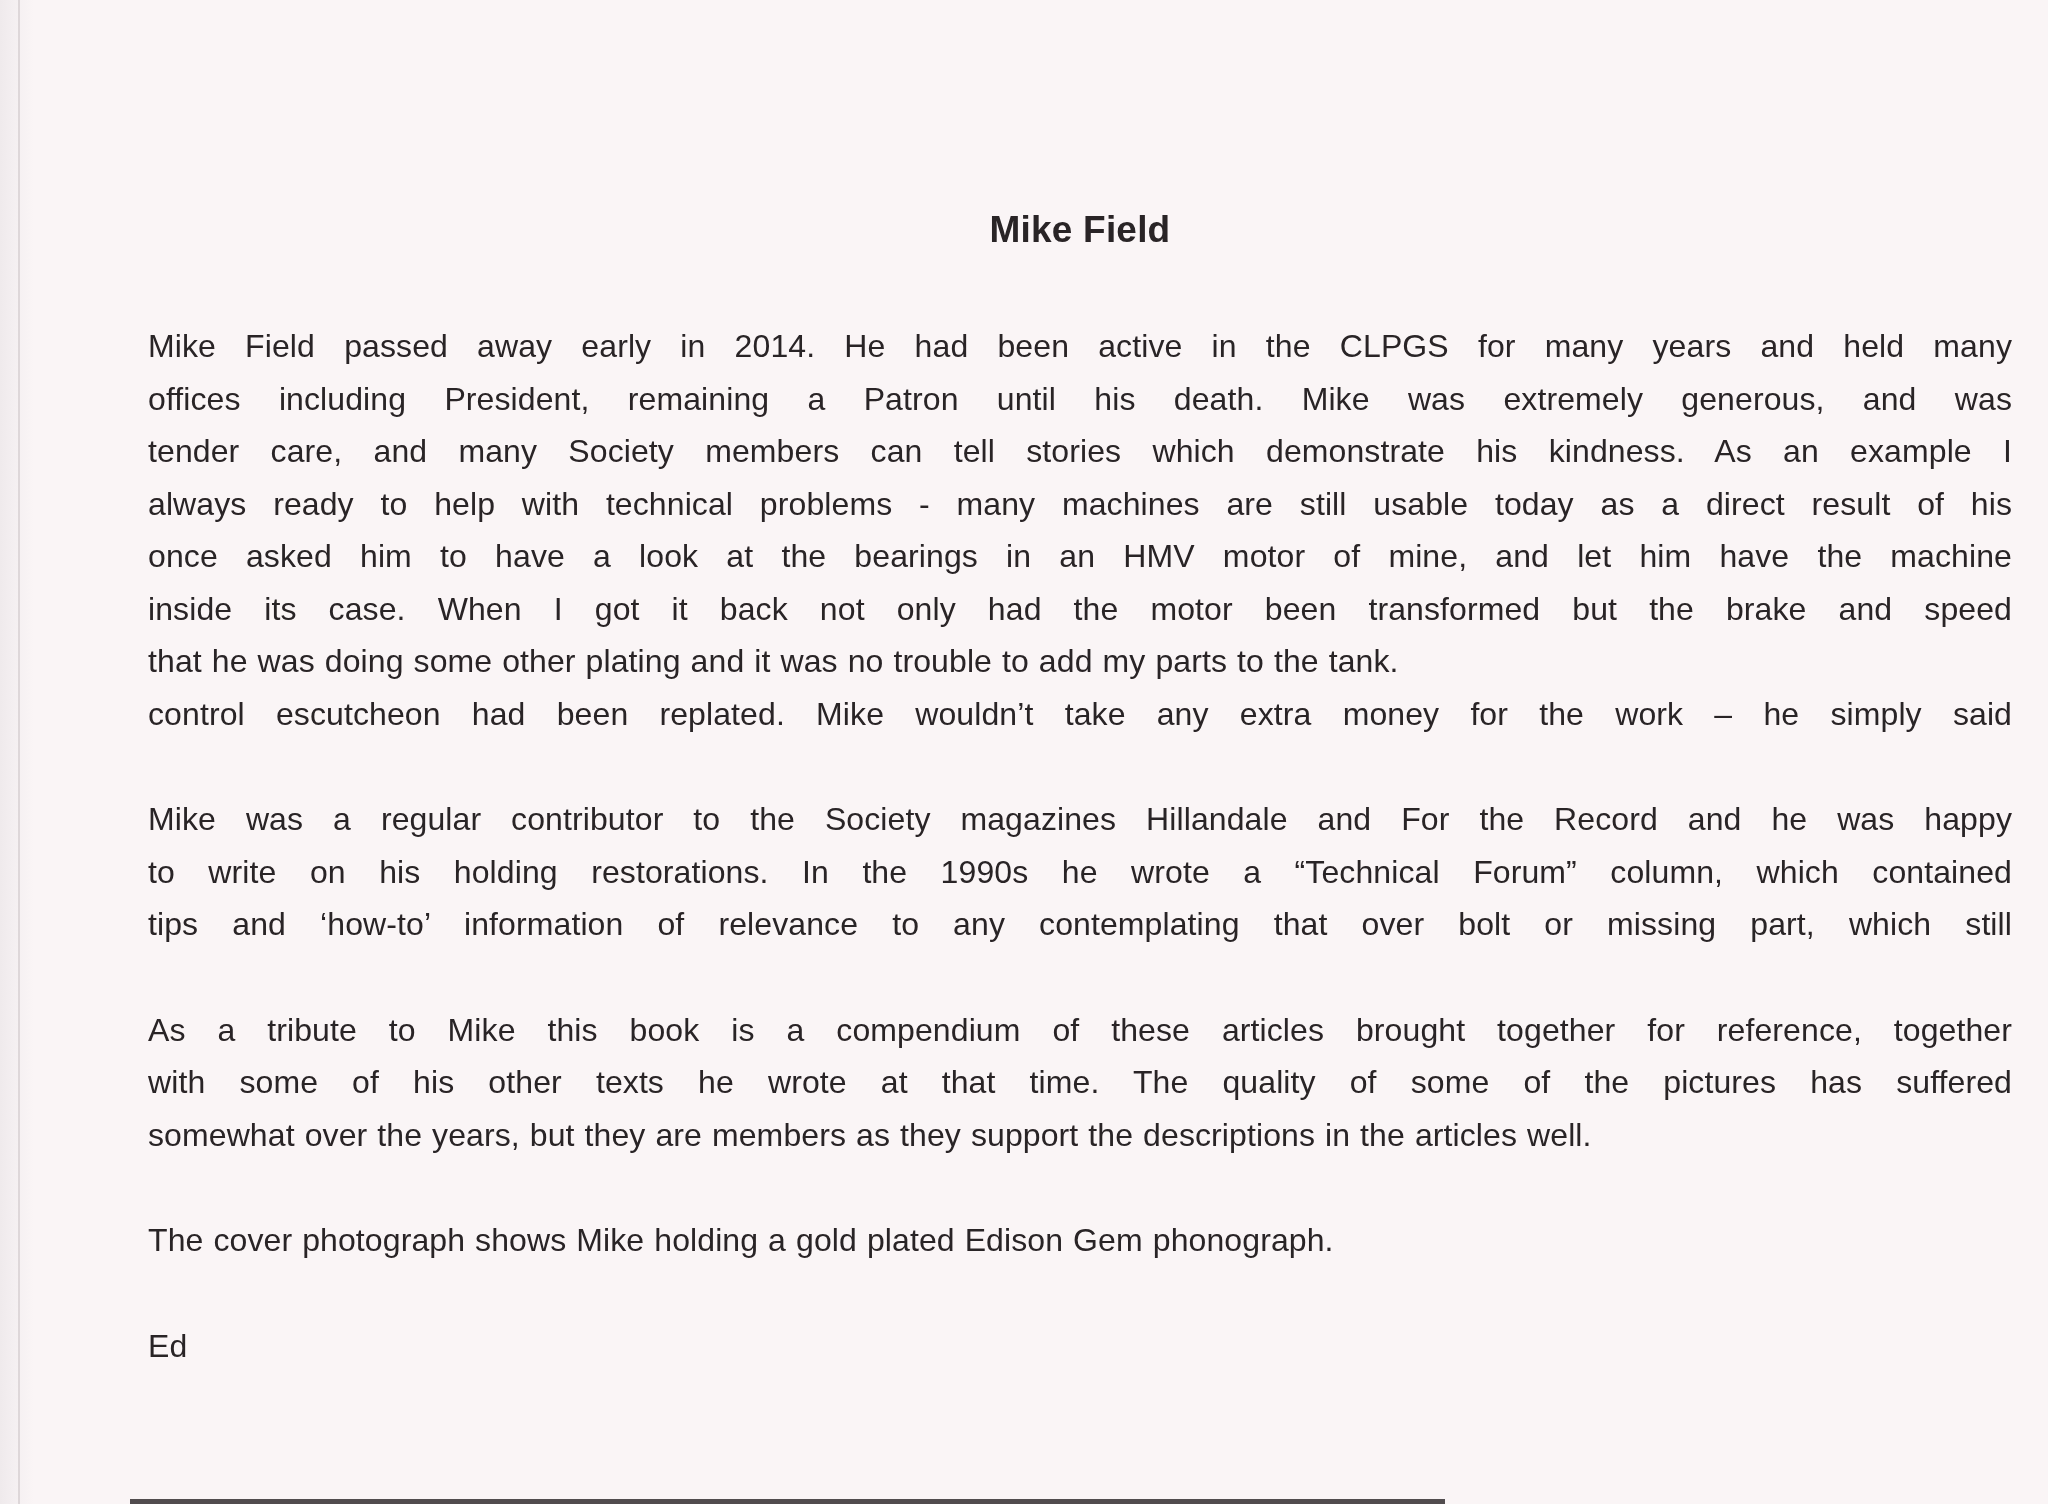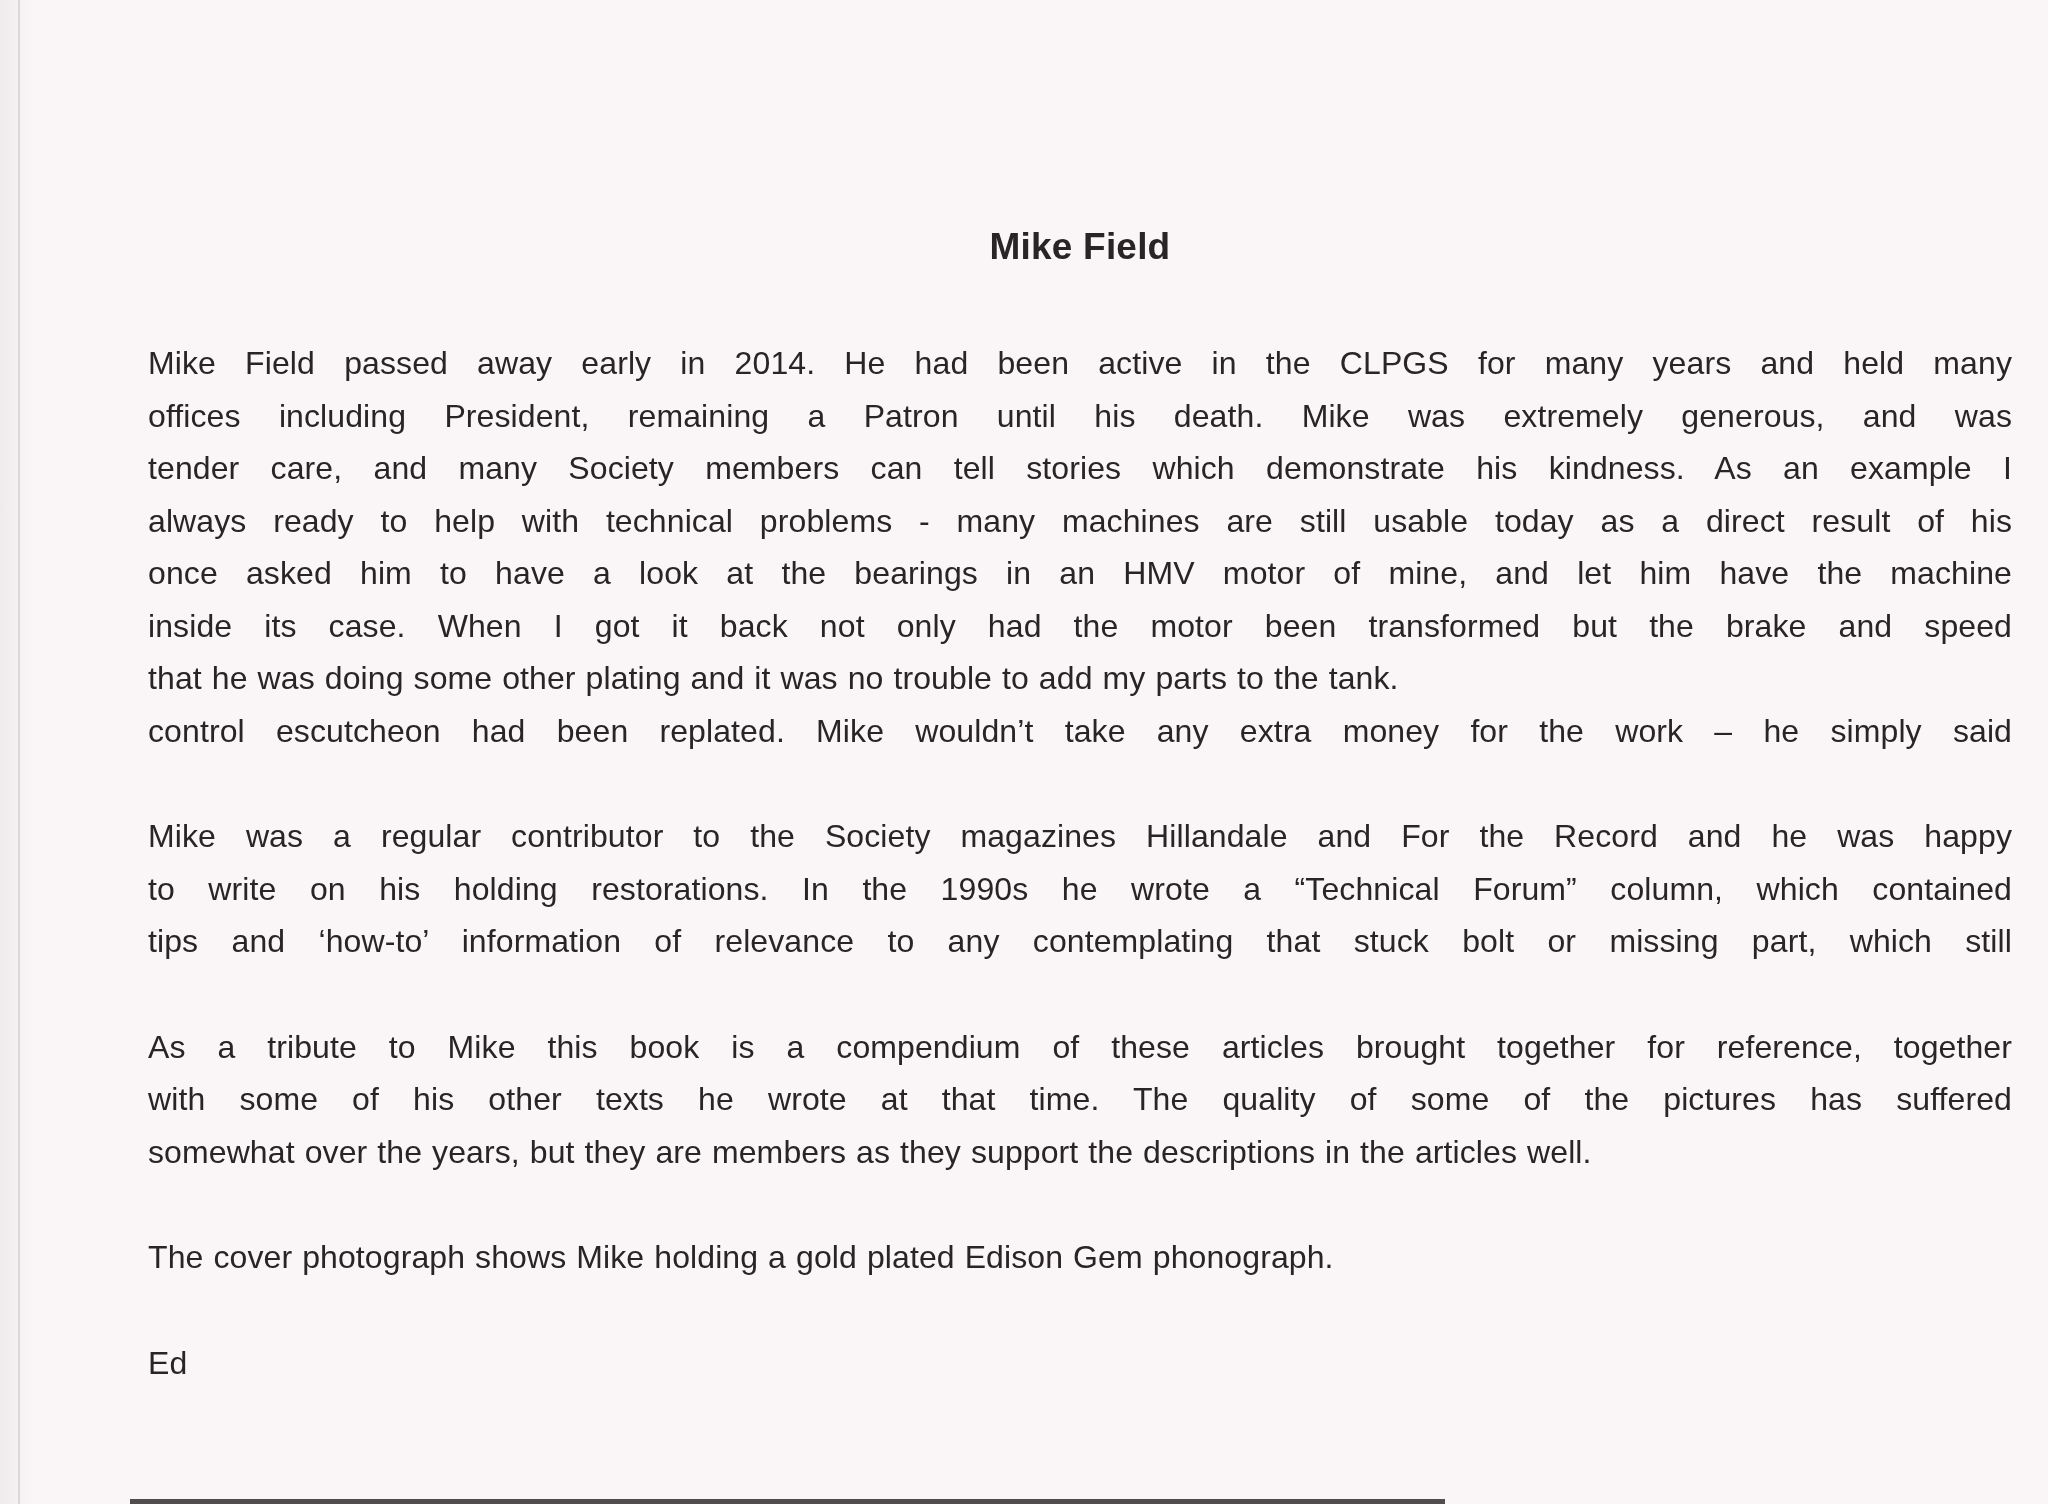--- a/index.html
+++ b/index.html
@@ -36,21 +36,21 @@
   .scan-artifact-bottom {
     position: absolute;
     left: 130px; bottom: 0;
     width: 1315px; height: 5px;
     background: #332e30;
     opacity: 0.85;
   }
   .content {
     position: absolute;
     left: 148px;
-    top: 17px;
+    top: 0;
     width: 1864px;
   }
   .title {
     margin: 203px 0 64px 0;
     font-size: 37px;
     line-height: 53px;
     font-weight: bold;
     text-align: center;
     letter-spacing: 0.2px;
   }
@@ -85,21 +85,21 @@
           <div class="line fill">tender care, and many Society members can tell stories which demonstrate his kindness.  As an example I</div>
           <div class="line fill">always ready to help with technical problems - many machines are still usable today as a direct result of his</div>
           <div class="line fill">once asked him to have a look at the bearings in an HMV motor of mine, and let him have the machine</div>
           <div class="line fill">inside its case.  When I got it back not only had the motor been transformed but the brake and speed</div>
           <div class="line">that he was doing some other plating and it was no trouble to add my parts to the tank.</div>
           <div class="line fill">control escutcheon had been replated.  Mike wouldn’t take any extra money for the work – he simply said</div>
         </div>
         <div class="paragraph">
           <div class="line fill">Mike was a regular contributor to the Society magazines Hillandale and For the Record and he was happy</div>
           <div class="line fill">to write on his holding restorations.  In the 1990s he wrote a “Technical Forum” column, which contained</div>
-          <div class="line fill">tips and ‘how-to’ information of relevance to any contemplating that stuck bolt or missing part, which still</div>
+          <div class="line fill">tips and ‘how-to’ information of relevance to any contemplating that over bolt or missing part, which still</div>
         </div>
         <div class="paragraph">
           <div class="line fill">As a tribute to Mike this book is a compendium of these articles brought together for reference, together</div>
           <div class="line fill">with some of his other texts he wrote at that time.  The quality of some of the pictures has suffered</div>
           <div class="line">somewhat over the years, but they are members as they support the descriptions in the articles well.</div>
         </div>
         <div class="paragraph">
           <div class="line">The cover photograph shows Mike holding a gold plated Edison Gem phonograph.</div>
         </div>
         <div class="paragraph">

